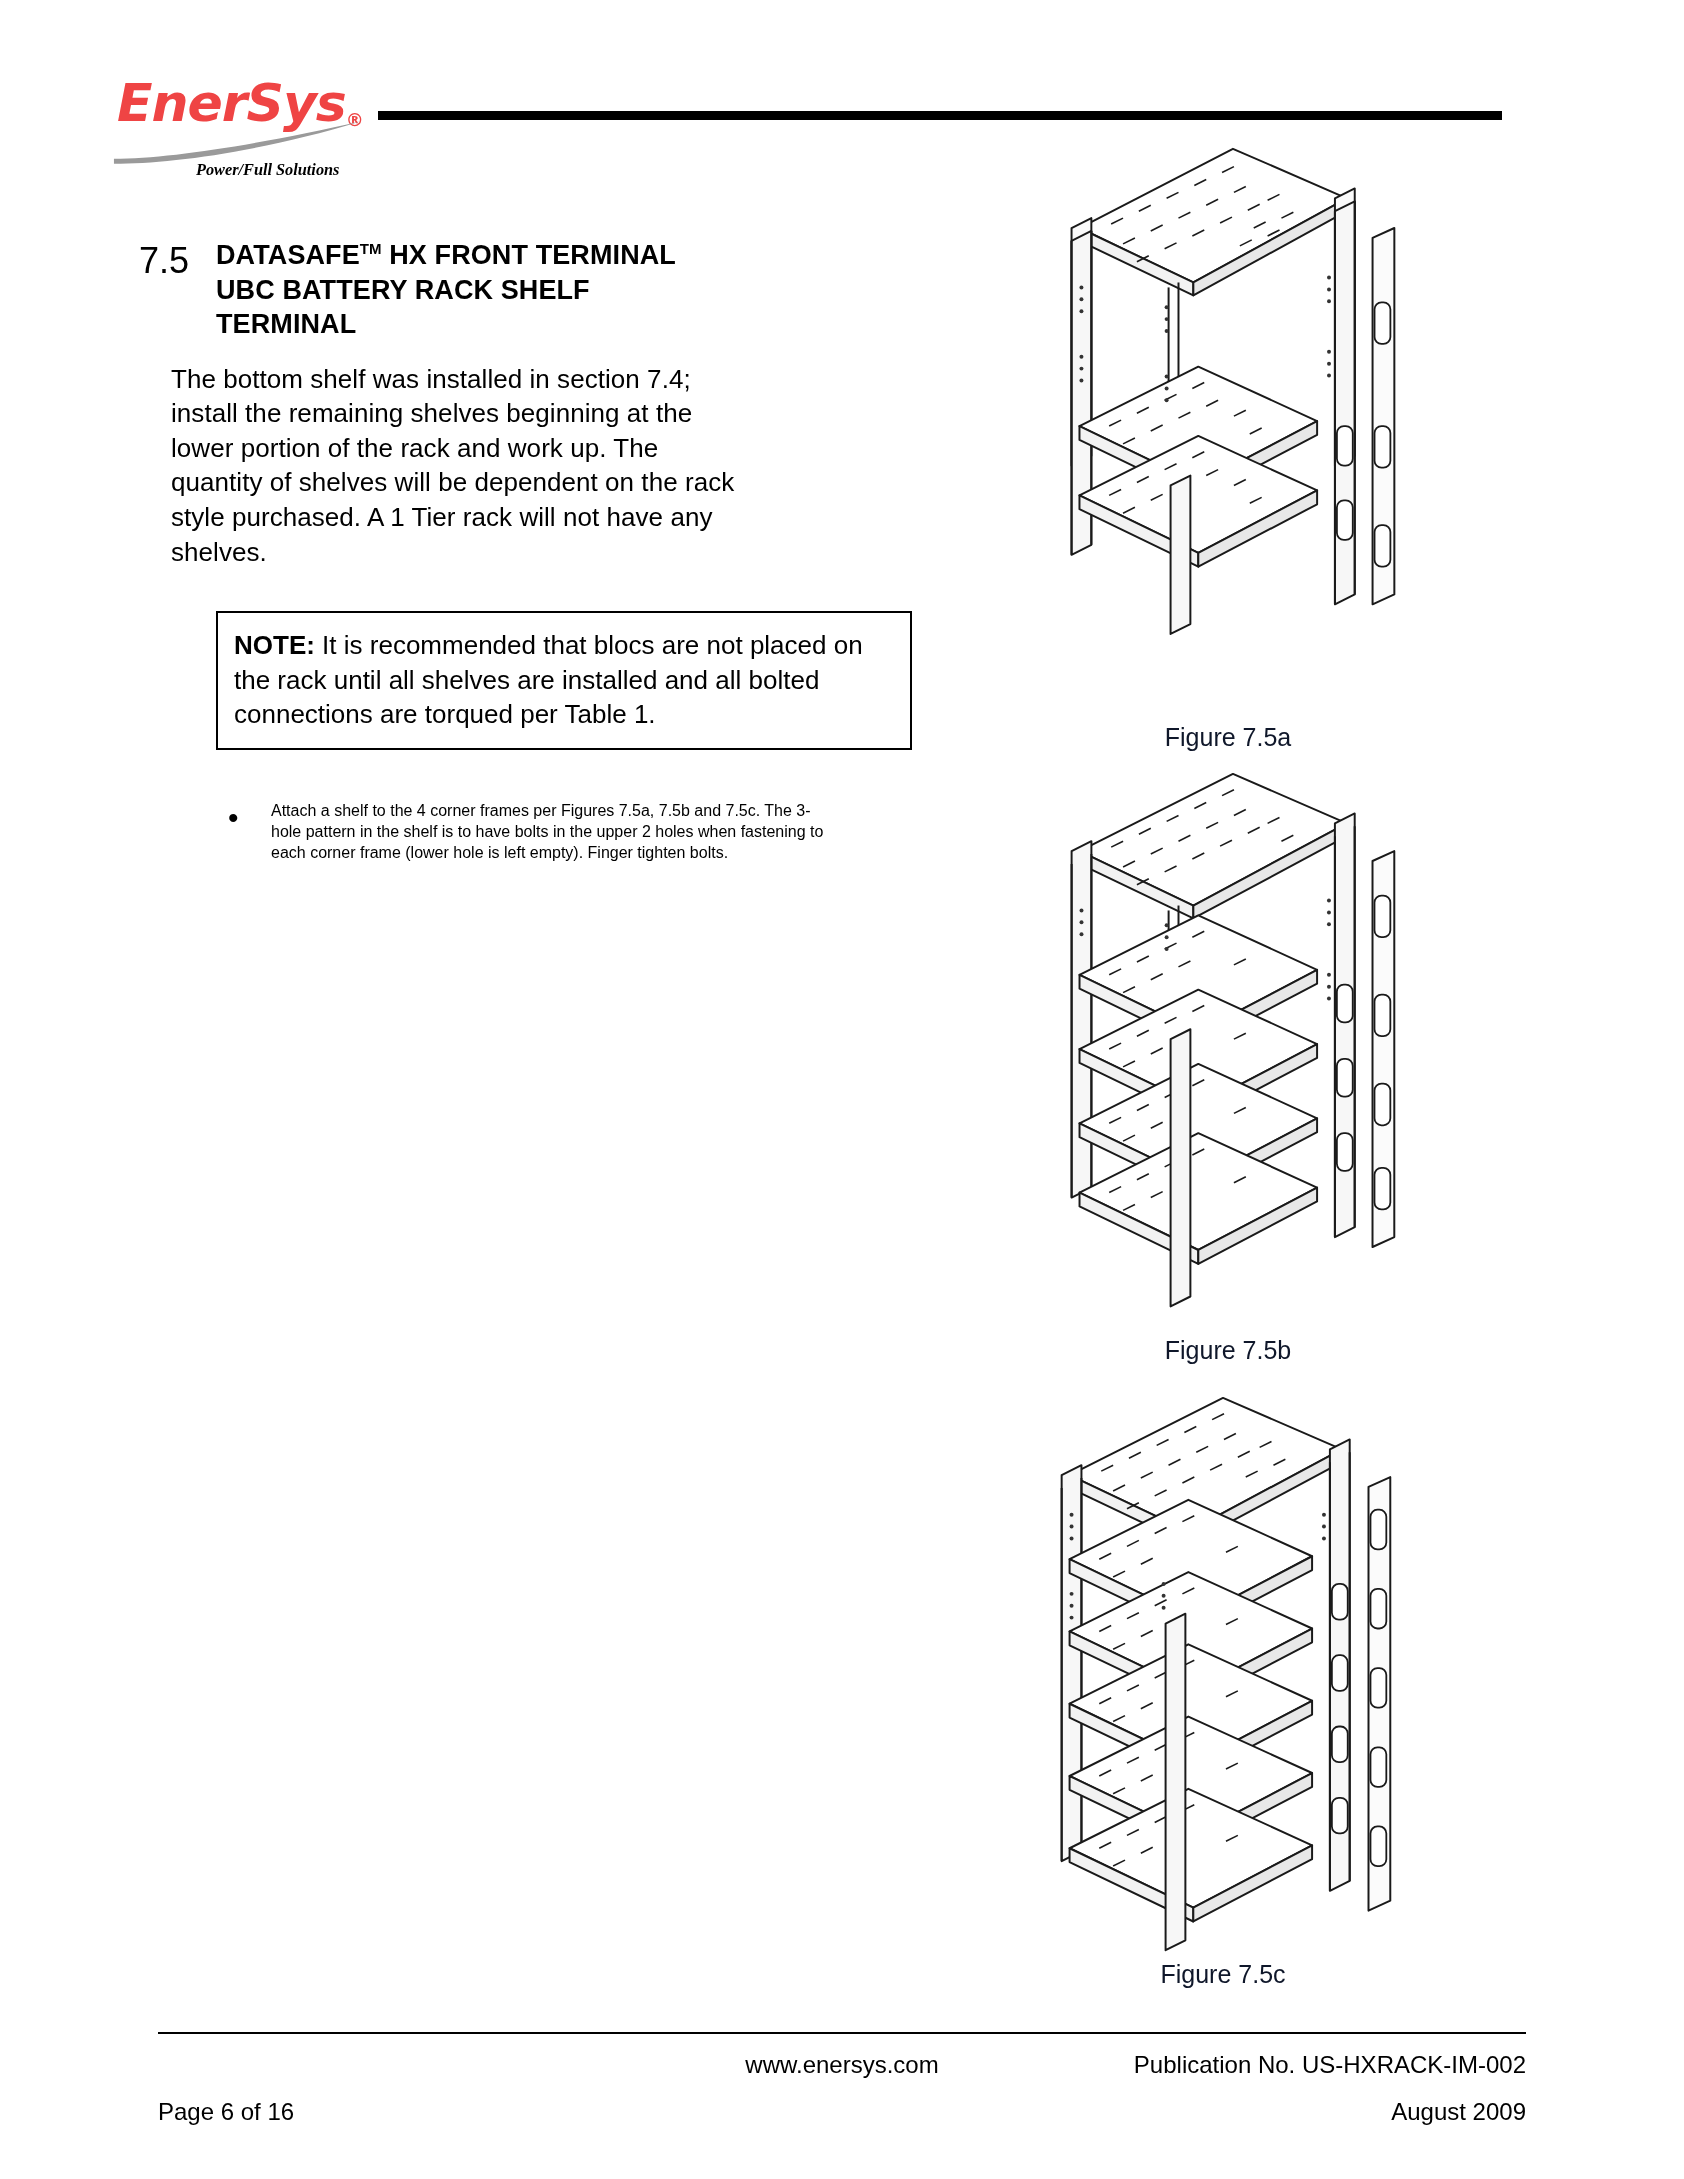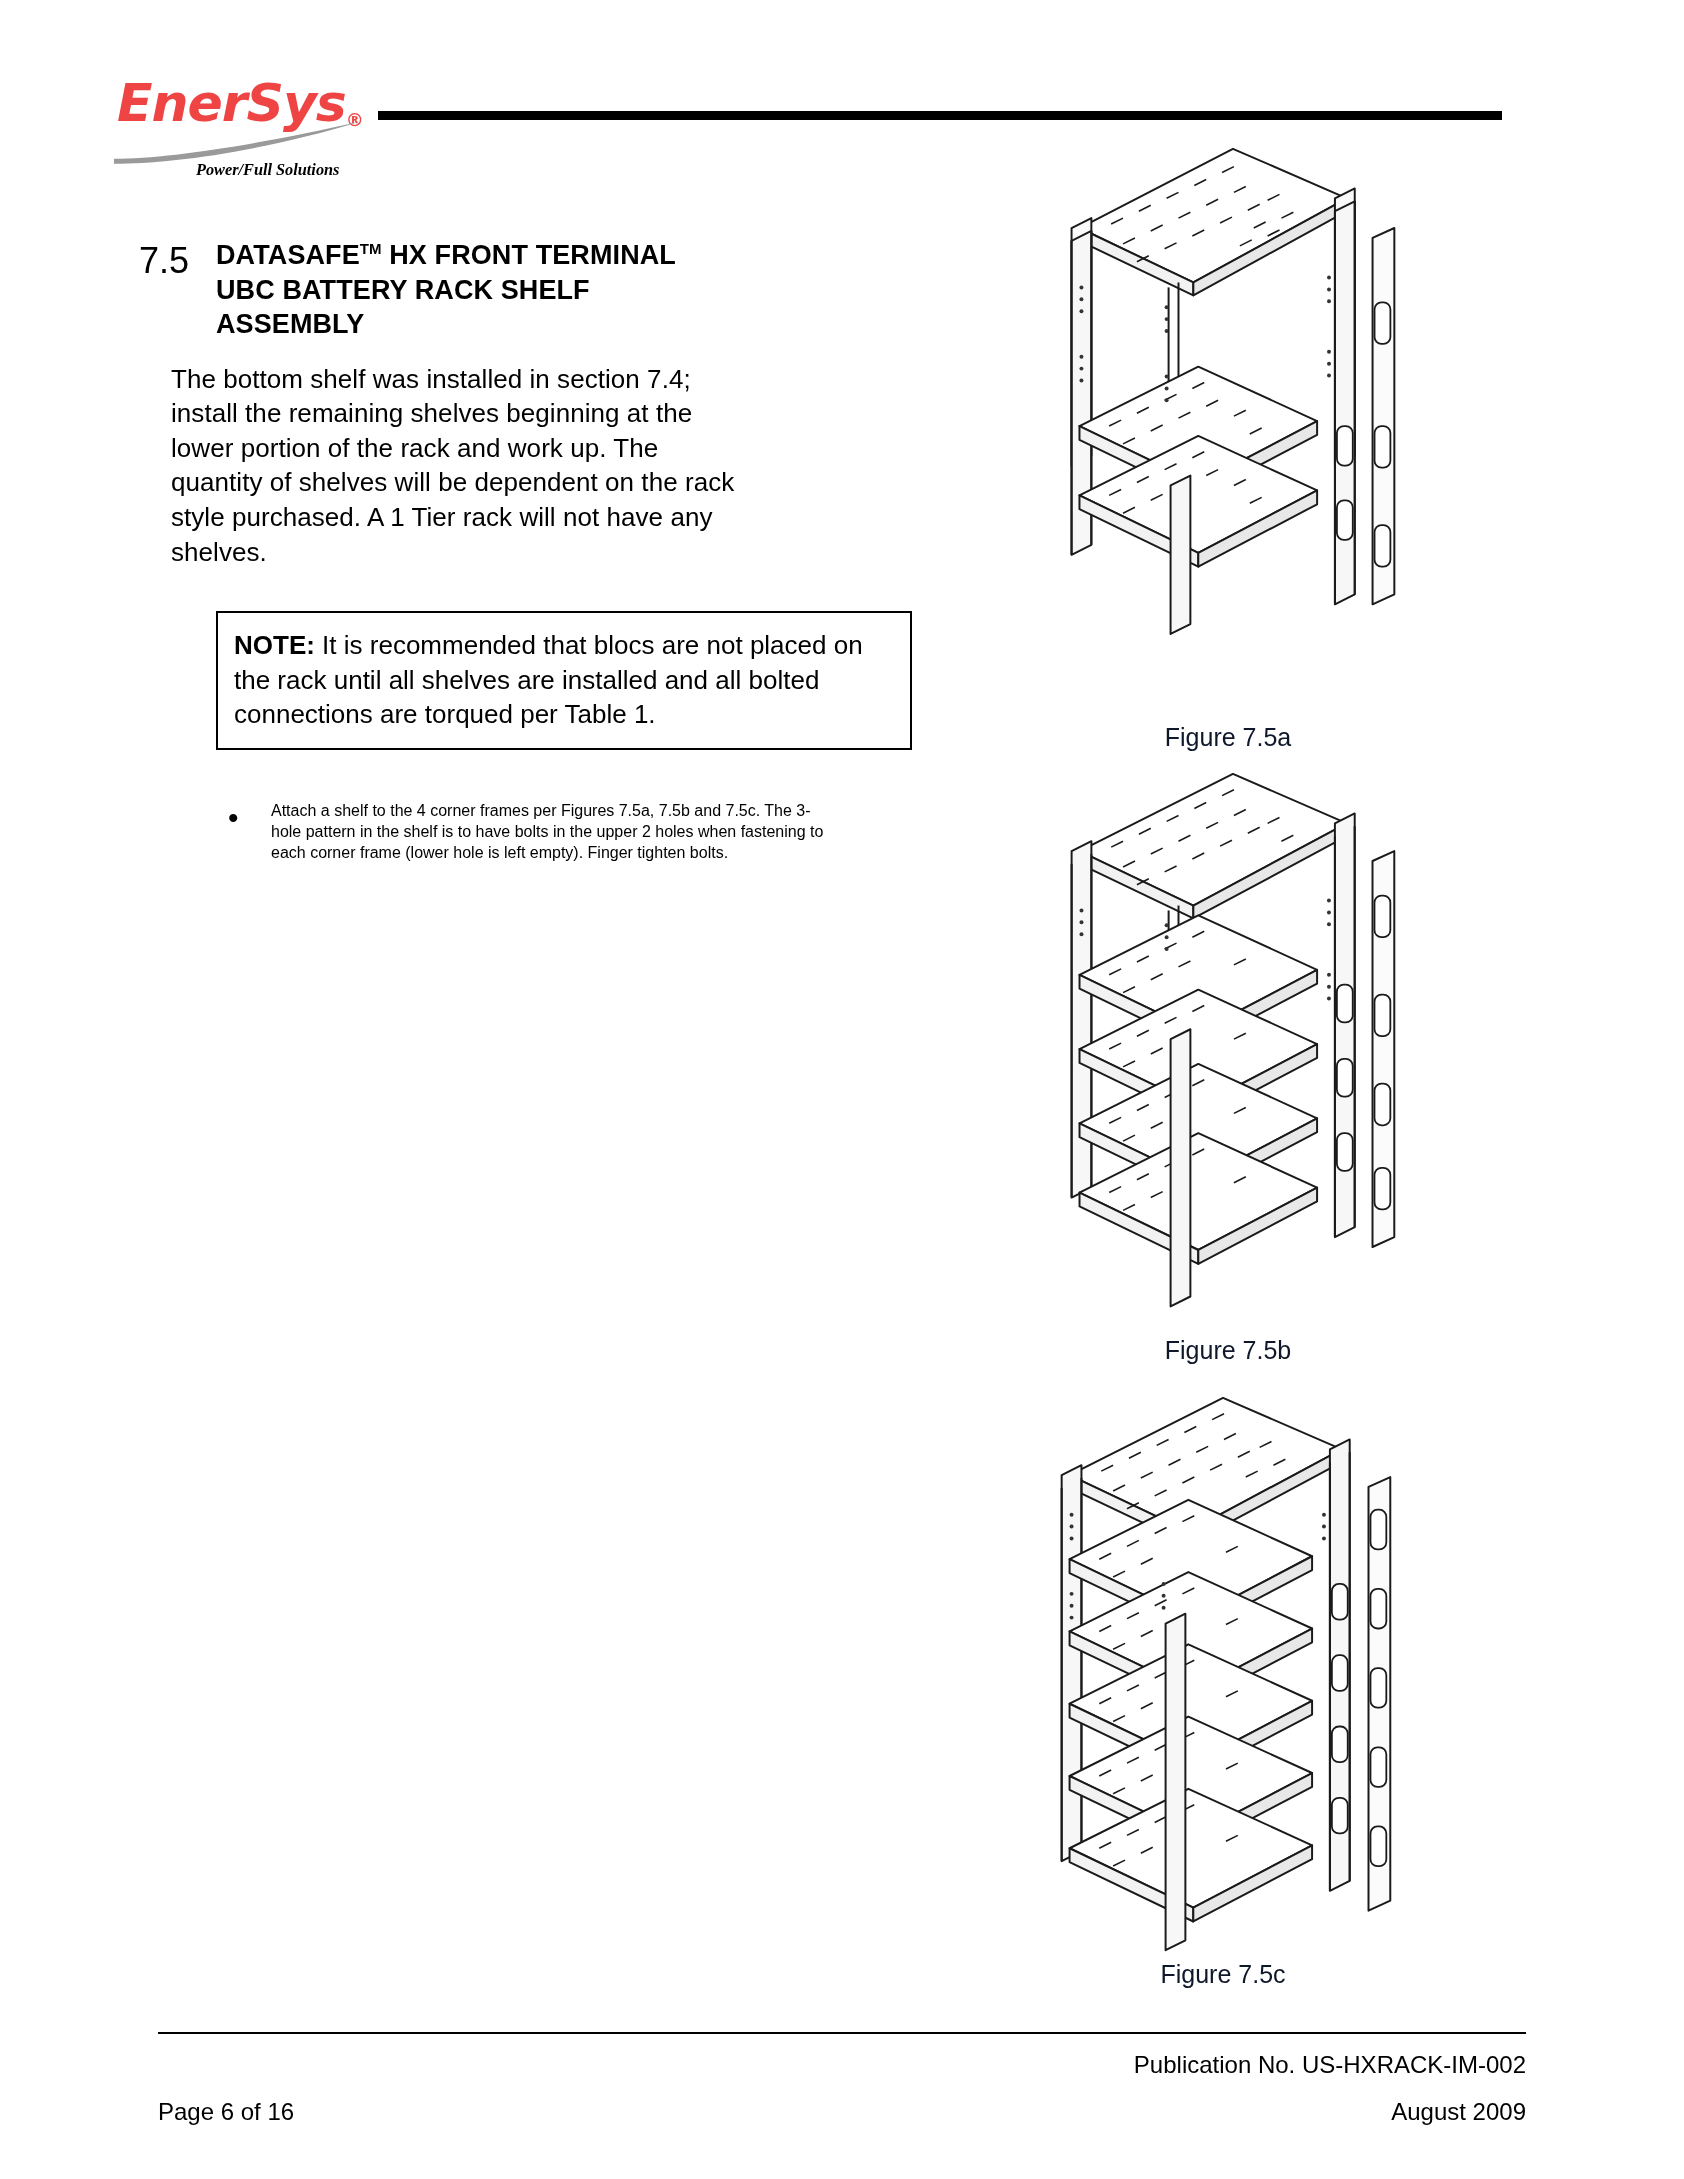--- a/index.html
+++ b/index.html
@@ -224,21 +224,21 @@
     </div>
     <div class="header-rule"></div>
   </div>
 
   <div class="left-col">
     <div class="sec-head">
       <div class="sec-num">7.5</div>
       <div class="sec-title">
         <span>DATASAFE</span><span class="sup-tm">TM</span><span> HX FRONT TERMINAL</span><br>
         <span>UBC BATTERY RACK SHELF</span><br>
-        <span>ASSEMBLY</span>
+        <span>TERMINAL</span>
       </div>
     </div>
 
     <div class="body-par">The bottom shelf was installed in section 7.4; install the remaining shelves beginning at the lower portion of the rack and work up. The quantity of shelves will be dependent on the rack style purchased. A 1 Tier rack will not have any shelves.</div>
 
     <div class="note-box">
       <span class="note-label">NOTE:</span><span> It is recommended that blocs are not placed on the rack until all shelves are installed and all bolted connections are torqued per Table 1.</span>
     </div>
 
     <div class="bullet-row">
@@ -630,19 +630,20 @@
             <circle cx="317" cy="142" r="2"></circle>
             <circle cx="317" cy="154" r="2"></circle>
         </g>
       </g>
     </svg>
     <div class="fig-caption" style="top:574px;">Figure 7.5c</div>
   </div>
 
   <div class="footer-rule"></div>
   <div class="footer">
+    <div class="f-site">www.enersys.com</div>
     <div class="f-pub">Publication No. US-HXRACK-IM-002</div>
     <div class="f-page">Page 6 of 16</div>
     <div class="f-date">August 2009</div>
   </div>
 
 </div>
 
 
 </body></html>

